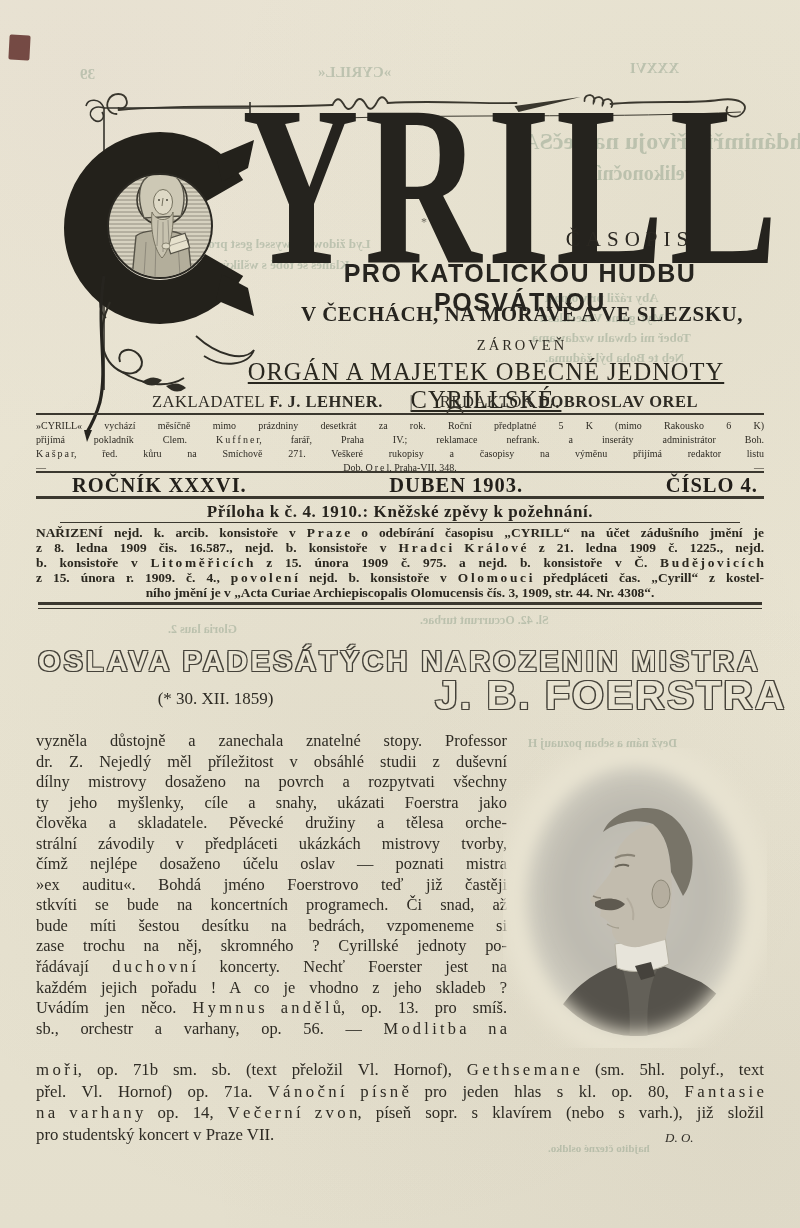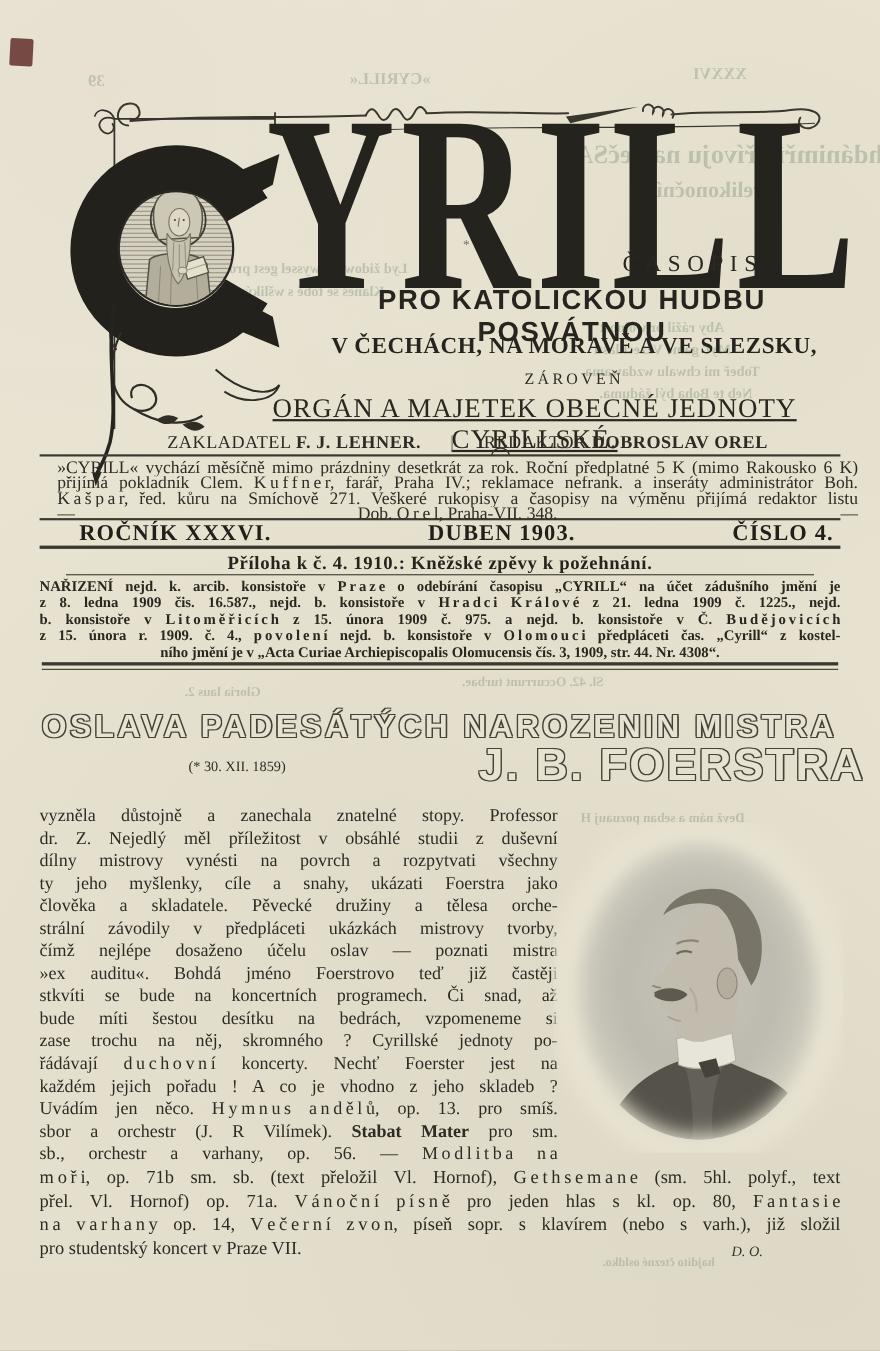--- a/index.html
+++ b/index.html
@@ -33,34 +33,34 @@
   .organ{font-size:24.5px;letter-spacing:1px;color:#29271f;text-decoration:underline;}
   .founder{font-size:16.5px;letter-spacing:.5px;white-space:nowrap;}
   .founder .name{font-weight:700;}
   .founder .div{margin:0 22px;color:#55524a;}
   
   .ln{overflow:hidden;}
   .ln-j{text-align:justify;text-align-last:justify;}
   .ln-l{text-align:left;text-align-last:left;}
   .ln-c{text-align:center;text-align-last:center;}
   .ln-s{display:flex;justify-content:space-between;}
-  #notice{left:52px;top:419px;width:728px;font-size:16px;line-height:13.9px;color:#2f2c25;}
+  #notice{left:36px;top:419px;width:728px;font-size:10px;line-height:13.9px;color:#2f2c25;}
   #issuebar{left:36px;top:474px;width:728px;display:flex;justify-content:space-between;align-items:baseline;
             font-weight:700;font-size:20.5px;letter-spacing:1px;color:#221f1a;}
   #issuebar .vol{padding-left:36px;} #issuebar .num{padding-right:6px;}
   #supplement{left:36px;top:502px;width:728px;text-align:center;font-weight:700;font-size:17px;letter-spacing:.6px;color:#27241e;}
   #decree{left:36px;top:526px;width:728px;font-size:13.4px;line-height:14.9px;font-weight:700;color:#2a271f;}
   .headline{
     font-family:"Liberation Sans",sans-serif;font-weight:700;letter-spacing:3px;white-space:nowrap;
     color:#e8e3d1;
     text-shadow:-1.2px -1.2px 0 #45423a, 1.2px -1.2px 0 #45423a, -1.2px 1.2px 0 #45423a, 1.2px 1.2px 0 #45423a;
   }
   #art-title{left:38px;top:645px;font-size:29px;}
   #art-name{left:435px;top:672px;width:320px;font-size:41px;text-align:center;letter-spacing:2px;}
-  #birthdate{left:108px;top:689px;width:215px;text-align:center;font-size:13px;}
+  #birthdate{left:108px;top:689px;width:215px;text-align:center;font-size:17px;}
   #bodycol{left:36px;top:731px;width:471px;font-size:16.4px;line-height:20.55px;color:#2e2b24;}
   #bodyfull{left:36px;top:1059px;width:728px;font-size:16.8px;line-height:21.5px;color:#2e2b24;}
   #signature{left:665px;top:1130px;width:80px;font-style:italic;font-size:13px;color:#33302a;}
   
   .bleed{
     position:absolute;color:#7e947e;opacity:.4;filter:blur(.6px);
     transform:scaleX(-1);font-weight:700;white-space:nowrap;font-family:"Liberation Serif",serif;
   }
   .stain{position:absolute;left:9px;top:35px;width:21px;height:25px;background:#582420;opacity:.8;transform:rotate(3deg);border-radius:2px;}
   svg{display:block;}
@@ -203,33 +203,32 @@
       <div class="ln ln-c"><span>ního jmění je v „Acta Curiae Archiepiscopalis Olomucensis čís. 3, 1909, str. 44. Nr. 4308“.</span></div>
     </div>
 
   <div class="abs headline" id="art-title">OSLAVA PADESÁTÝCH NAROZENIN MISTRA</div>
   <div class="abs" id="birthdate">(* 30. XII. 1859)</div>
   <div class="abs headline" id="art-name">J. B. FOERSTRA</div>
 
   <div class="abs" id="bodycol">
       <div class="ln ln-j"><span>vyzněla důstojně a zanechala znatelné stopy.  Professor</span></div>
       <div class="ln ln-j"><span>dr. Z. Nejedlý měl příležitost v obsáhlé studii z duševní</span></div>
-      <div class="ln ln-j"><span>dílny mistrovy vynésti na povrch a rozpytvati všechny</span></div>
+      <div class="ln ln-j"><span>dílny mistrovy dosaženo na povrch a rozpytvati všechny</span></div>
       <div class="ln ln-j"><span>ty jeho myšlenky, cíle a snahy, ukázati Foerstra jako</span></div>
       <div class="ln ln-j"><span>člověka a skladatele.  Pěvecké družiny a tělesa orche-</span></div>
       <div class="ln ln-j"><span>strální závodily v předpláceti ukázkách mistrovy tvorby,</span></div>
       <div class="ln ln-j"><span>čímž nejlépe dosaženo účelu oslav — poznati mistra</span></div>
       <div class="ln ln-j"><span>»ex auditu«.  Bohdá jméno Foerstrovo teď již častěji</span></div>
       <div class="ln ln-j"><span>stkvíti se bude na koncertních programech. Či snad, až</span></div>
       <div class="ln ln-j"><span>bude míti šestou desítku na bedrách, vzpomeneme si</span></div>
       <div class="ln ln-j"><span>zase trochu na něj, skromného ?  Cyrillské jednoty po-</span></div>
       <div class="ln ln-j"><span>řádávají d u c h o v n í koncerty.  Nechť Foerster jest na</span></div>
       <div class="ln ln-j"><span>každém jejich pořadu ! A co je vhodno z jeho skladeb ?</span></div>
       <div class="ln ln-j"><span>Uvádím jen něco.  H y m n u s a n d ě l ů, op. 13. pro smíš.</span></div>
-      <div class="ln ln-j"><span>sbor a orchestr (J. R Vilímek). </span><span class="b">Stabat Mater</span><span> pro sm.</span></div>
       <div class="ln ln-j"><span>sb., orchestr a varhany, op. 56. — M o d l i t b a n a</span></div>
     </div>
   <div class="abs" id="bodyfull">
       <div class="ln ln-j"><span>m o ř i, op. 71b sm. sb. (text přeložil Vl. Hornof), G e t h s e m a n e (sm. 5hl. polyf., text</span></div>
       <div class="ln ln-j"><span>přel. Vl. Hornof) op. 71a.  V á n o č n í p í s n ě pro jeden hlas s kl. op. 80, F a n t a s i e</span></div>
       <div class="ln ln-j"><span>n a v a r h a n y op. 14, V e č e r n í z v o n, píseň sopr. s klavírem (nebo s varh.), již složil</span></div>
       <div class="ln ln-l"><span>pro studentský koncert  v  Praze VII.</span></div>
     </div>
   <div class="abs" id="signature">D. O.</div>
 

